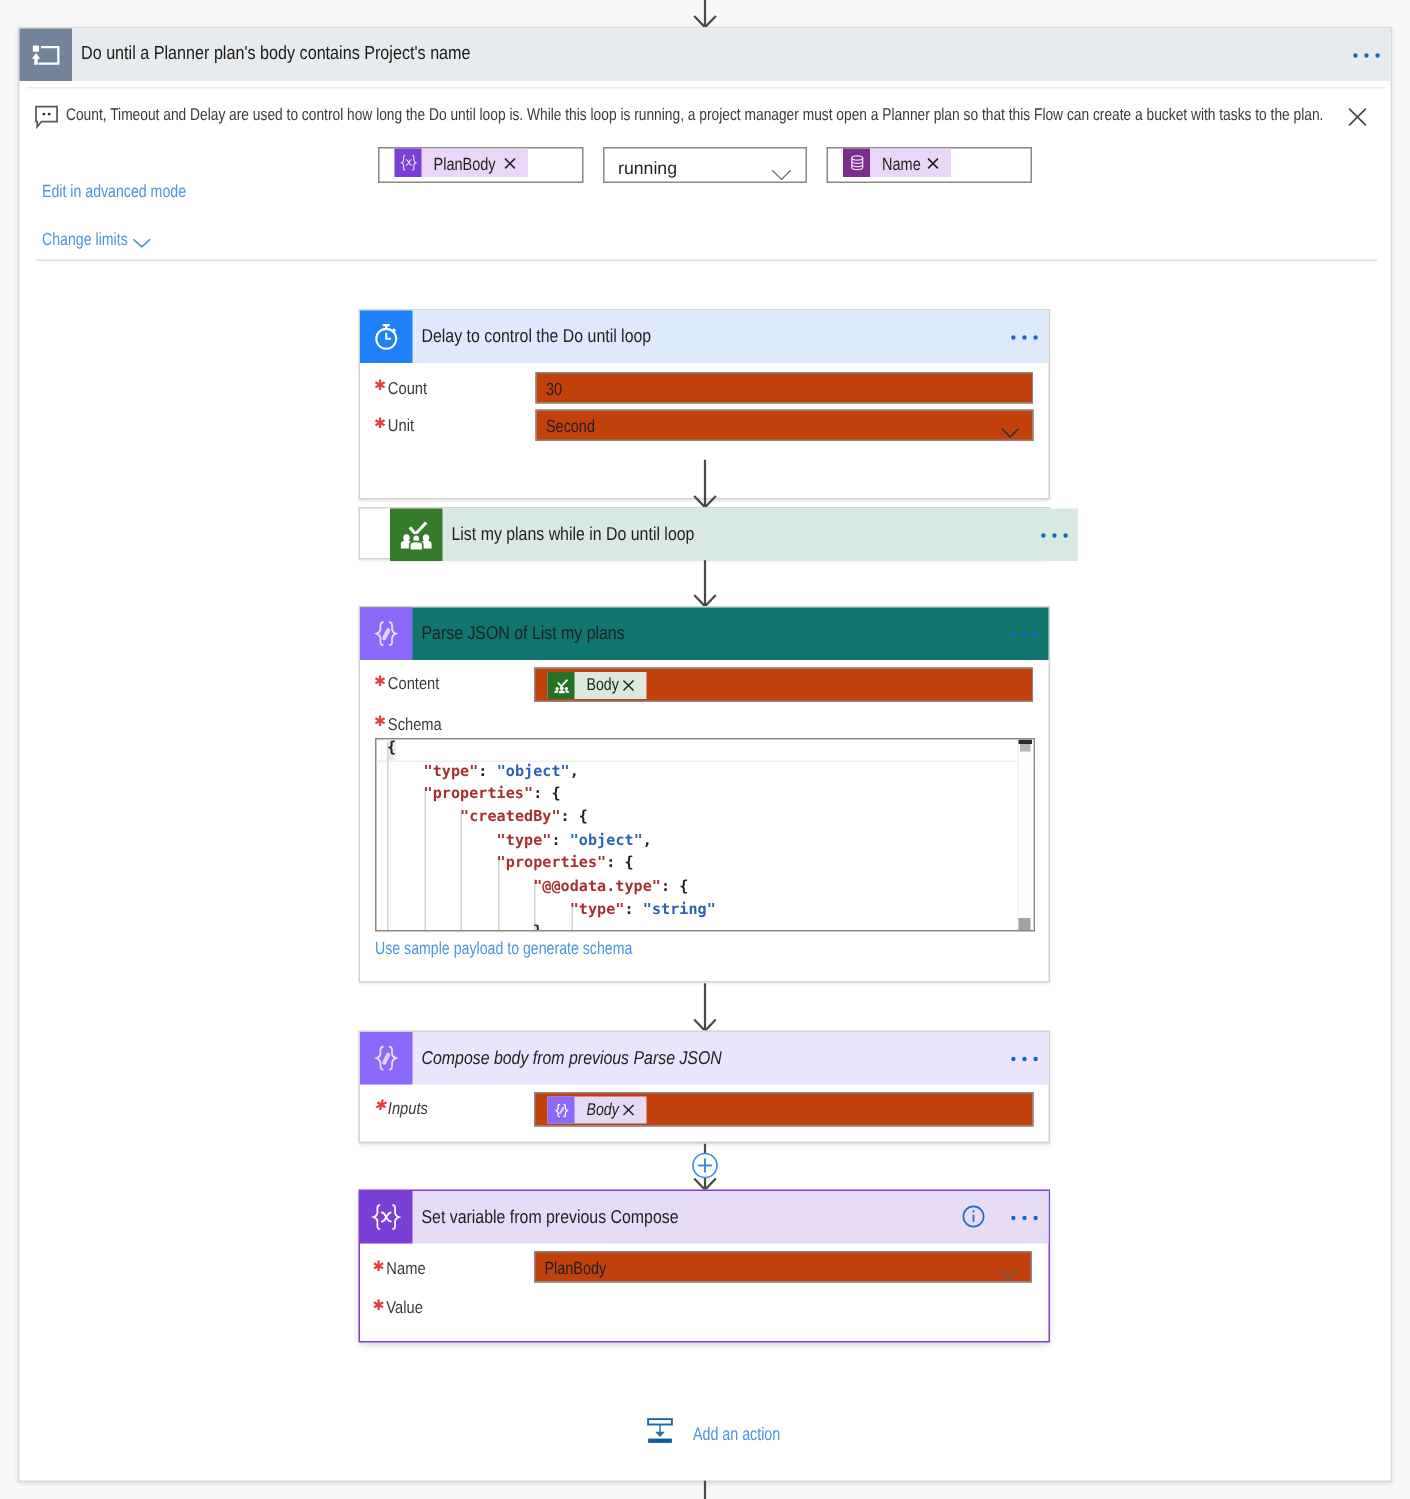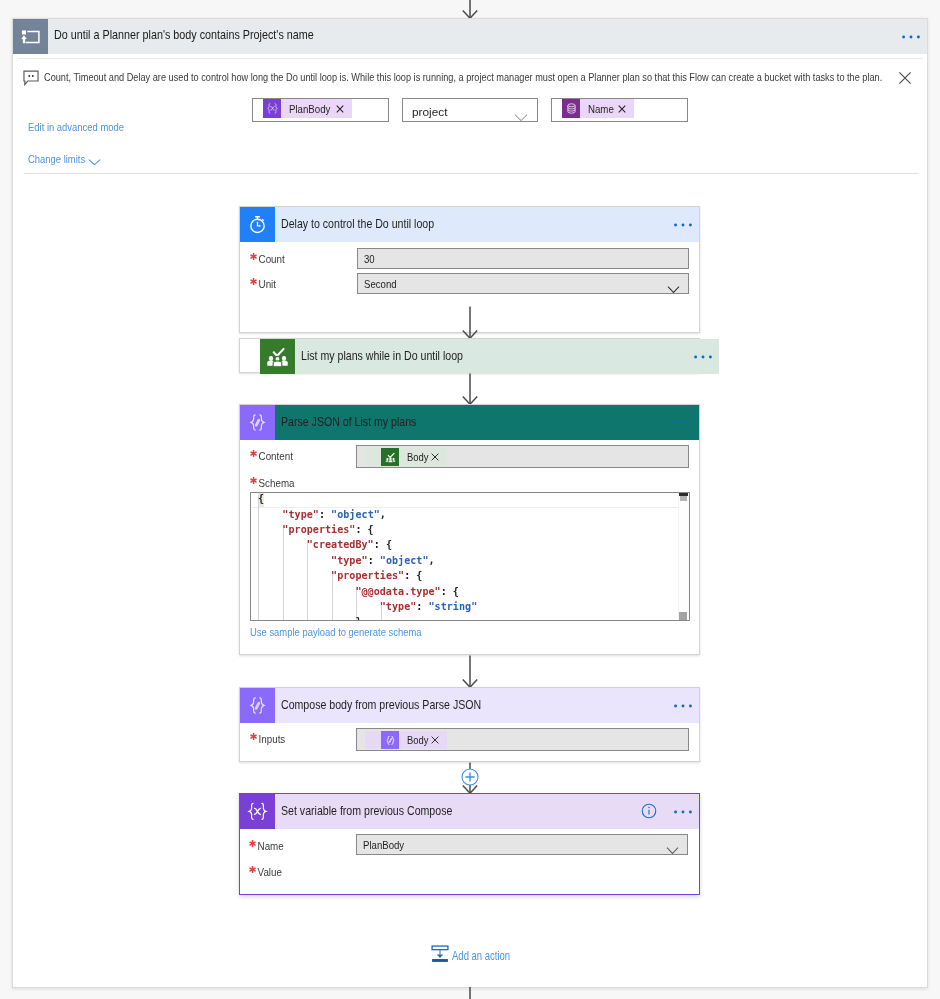--- a/index.html
+++ b/index.html
@@ -37,25 +37,25 @@
 .lnk{position:absolute;font-size:11.8px;color:#4a95e0;white-space:nowrap;transform:scaleX(0.80);transform-origin:0 0;-webkit-font-smoothing:antialiased;}
 
 
 .card{position:absolute;width:461px;background:#fff;border:1px solid #d5d3d1;box-shadow:0 1.2px 2.4px rgba(0,0,0,.13),0 0.2px 0.6px rgba(0,0,0,.10);}
 .card.sel{border:1.5px solid #7a40d6;box-shadow:0 2.2px 4.5px rgba(0,0,0,.16),0 0.3px 0.9px rgba(0,0,0,.10);}
 .card-head{position:absolute;left:0;top:0;width:100%;height:35px;}
 .card-ico{position:absolute;left:0;top:0;width:35px;height:35px;display:flex;align-items:center;justify-content:center;}
 .card-title{position:absolute;left:41px;top:10px;font-size:12.4px;color:#201f1e;white-space:nowrap;transform:scaleX(0.855);transform-origin:0 0;}
 .row-label{position:absolute;font-size:11.4px;color:#3b3a39;white-space:nowrap;transform:scaleX(0.86);transform-origin:0 0;}
 .row-label .req{color:#e04040;font-size:9.5px;vertical-align:2.6px;margin-right:2px;display:inline-block;transform:scaleX(1.18);}
-.field{position:absolute;height:21px;border:1px solid #8a8886;background:#e5e5e5;}
+.field{position:absolute;height:21px;border:1px solid #8a8886;background:#c2410c;}
 .field.tok{height:23px;}
 .field .val{position:absolute;left:6px;top:3.2px;font-size:11.8px;color:#201f1e;white-space:nowrap;transform:scaleX(0.815);transform-origin:0 0;}
 .field .chev{position:absolute;right:8px;top:6px;}
-.fchip{position:absolute;left:8px;top:2px;height:18px;background:#e6d9f5;display:flex;align-items:center;padding-left:16px;}
+.fchip{position:absolute;left:8px;top:2px;height:18px;background:#e6d9f5;display:flex;align-items:center;}
 .fchip .cico{width:18px;height:18px;display:flex;align-items:center;justify-content:center;flex:0 0 auto;}
 .fchip .ctxt{font-size:11.5px;color:#201f1e;margin-left:8px;white-space:nowrap;display:inline-block;}
 .fchip .cx{padding-right:8px;line-height:0;}
 .fchip .cx svg{display:block;}
 .fchip.green{background:#dce8dc;}
 
 
 .codebox{position:absolute;border:1px solid #8a8886;background:#fff;overflow:hidden;}
 .code{position:absolute;font-family:"DejaVu Sans Mono",monospace;font-size:10.05px;white-space:pre;font-weight:bold;letter-spacing:0.04px;}
 .k{color:#a53030;}
@@ -117,21 +117,21 @@
         <span class="ctxt sq" style="transform: scaleX(0.82); transform-origin: 0px 0px; width: 51px; margin-right: -4.18px;">PlanBody</span>
         <span class="cx">
           <svg width="8" height="8" viewBox="0 0 10 10">
               <path d="M0.9 0.9 L9.1 9.1 M9.1 0.9 L0.9 9.1" stroke="#201f1e" stroke-width="1.3" fill="none"></path>
             </svg>
         </span>
       </div>
     </div>
 
     <div class="selbox" style="left:389px;top:79px;width:136px;">
-      <div class="sv">project</div>
+      <div class="sv">running</div>
       <span class="chev">
         <svg width="14" height="8" viewBox="0 0 15 9">
             <path d="M0.9 0.9 L7.5 7.4 L14.1 0.9" stroke="#6b6b6b" stroke-width="1.0" fill="none" stroke-linecap="round" stroke-linejoin="round"></path>
           </svg>
       </span>
     </div>
 
     <div class="tokenbox" style="left:538px;top:79px;width:137px;">
       <div class="chip">
         <span class="cico" style="background:#7b2f8c;">
@@ -297,21 +297,21 @@
       </div>
     </div>
     <div class="addlink" style="left:10px;top:220px;">Use sample payload to generate schema</div>
   </div>
 
   <svg class="abs" style="left:459px;top:655px;" width="22" height="33" viewBox="0 0 22 33">
     <path d="M11 0.5 L11 32" stroke="#4a4a4a" stroke-width="1.5" fill="none"></path>
     <path d="M3.8 24.6 L11 32.2 L18.2 24.6" stroke="#4a4a4a" stroke-width="1.5" fill="none"></path>
   </svg>
 
-  <div class="card" style="left:239px;top:687px;height:75px;">
+  <div class="card" style="left:239px;top:687px;height:75px;font-style:italic;">
     <div class="card-head" style="background:#eae4fc;">
       <div class="card-ico" style="background:#8a69fb;">
         <svg width="23" height="23" viewBox="0 0 24 24">
           <path d="M9.6 4.0 C7.4 4.2 8.0 6.6 8.0 8.2 C8.0 10.3 6.8 11.4 5.3 11.9 C6.8 12.5 8.0 13.6 8.0 15.7 C8.0 17.3 7.4 19.7 9.6 19.9" fill="none" stroke="#e7e0fe" stroke-width="1.25" stroke-linecap="round"></path>
           <path d="M14.4 4.0 C16.6 4.2 16.0 6.6 16.0 8.2 C16.0 10.3 17.2 11.4 18.7 11.9 C17.2 12.5 16.0 13.6 16.0 15.7 C16.0 17.3 16.6 19.7 14.4 19.9" fill="none" stroke="#e7e0fe" stroke-width="1.25" stroke-linecap="round"></path>
           <path d="M10.6 15.0 L13.4 9.6" stroke="#ded3fd" stroke-width="2.9" stroke-linecap="round" fill="none"></path>
         </svg>
       </div>
       <div class="card-title">Compose body from previous Parse JSON</div>
       <svg class="dots" style="right:6px;top:13.5px;" width="20" height="8" viewBox="0 0 20 8">
@@ -376,21 +376,21 @@
       <div class="val">PlanBody</div>
       <span class="chev">
         <svg width="13" height="8" viewBox="0 0 14 9">
             <path d="M0.8 0.8 L7 7.2 L13.2 0.8" stroke="#605e5c" stroke-width="1.15" fill="none"></path>
           </svg>
       </span>
     </div>
     <div class="row-label" style="left:9px;top:70px;"><span class="req">✱</span><span>Value</span></div>
   </div>
 
-  <div class="abs" style="left:431px;top:945px;display:flex;align-items:center;gap:5px;">
+  <div class="abs" style="left:431px;top:945px;display:flex;align-items:center;gap:15px;">
     <svg width="18" height="18" viewBox="0 0 20 20">
       <rect x="1.2" y="1.2" width="17.6" height="4.0" fill="#fff" stroke="#1b64a8" stroke-width="1.4"></rect>
       <path d="M10 5.6 V12.4" stroke="#3b7dbd" stroke-width="1.2" fill="none"></path>
       <path d="M6.3 10.6 L10 14.4 L13.7 10.6 Z" fill="#2f6fae"></path>
       <rect x="1.2" y="15.6" width="17.6" height="3.2" fill="#145a9e"></rect>
     </svg>
     <span class="addlink" style="position:relative;left:-2px;top:2px;font-size:12.2px;transform:scaleX(0.78);">Add an action</span>
   </div>
 
   <svg class="abs" style="left:459px;top:987px;" width="22" height="14" viewBox="0 0 22 14">

